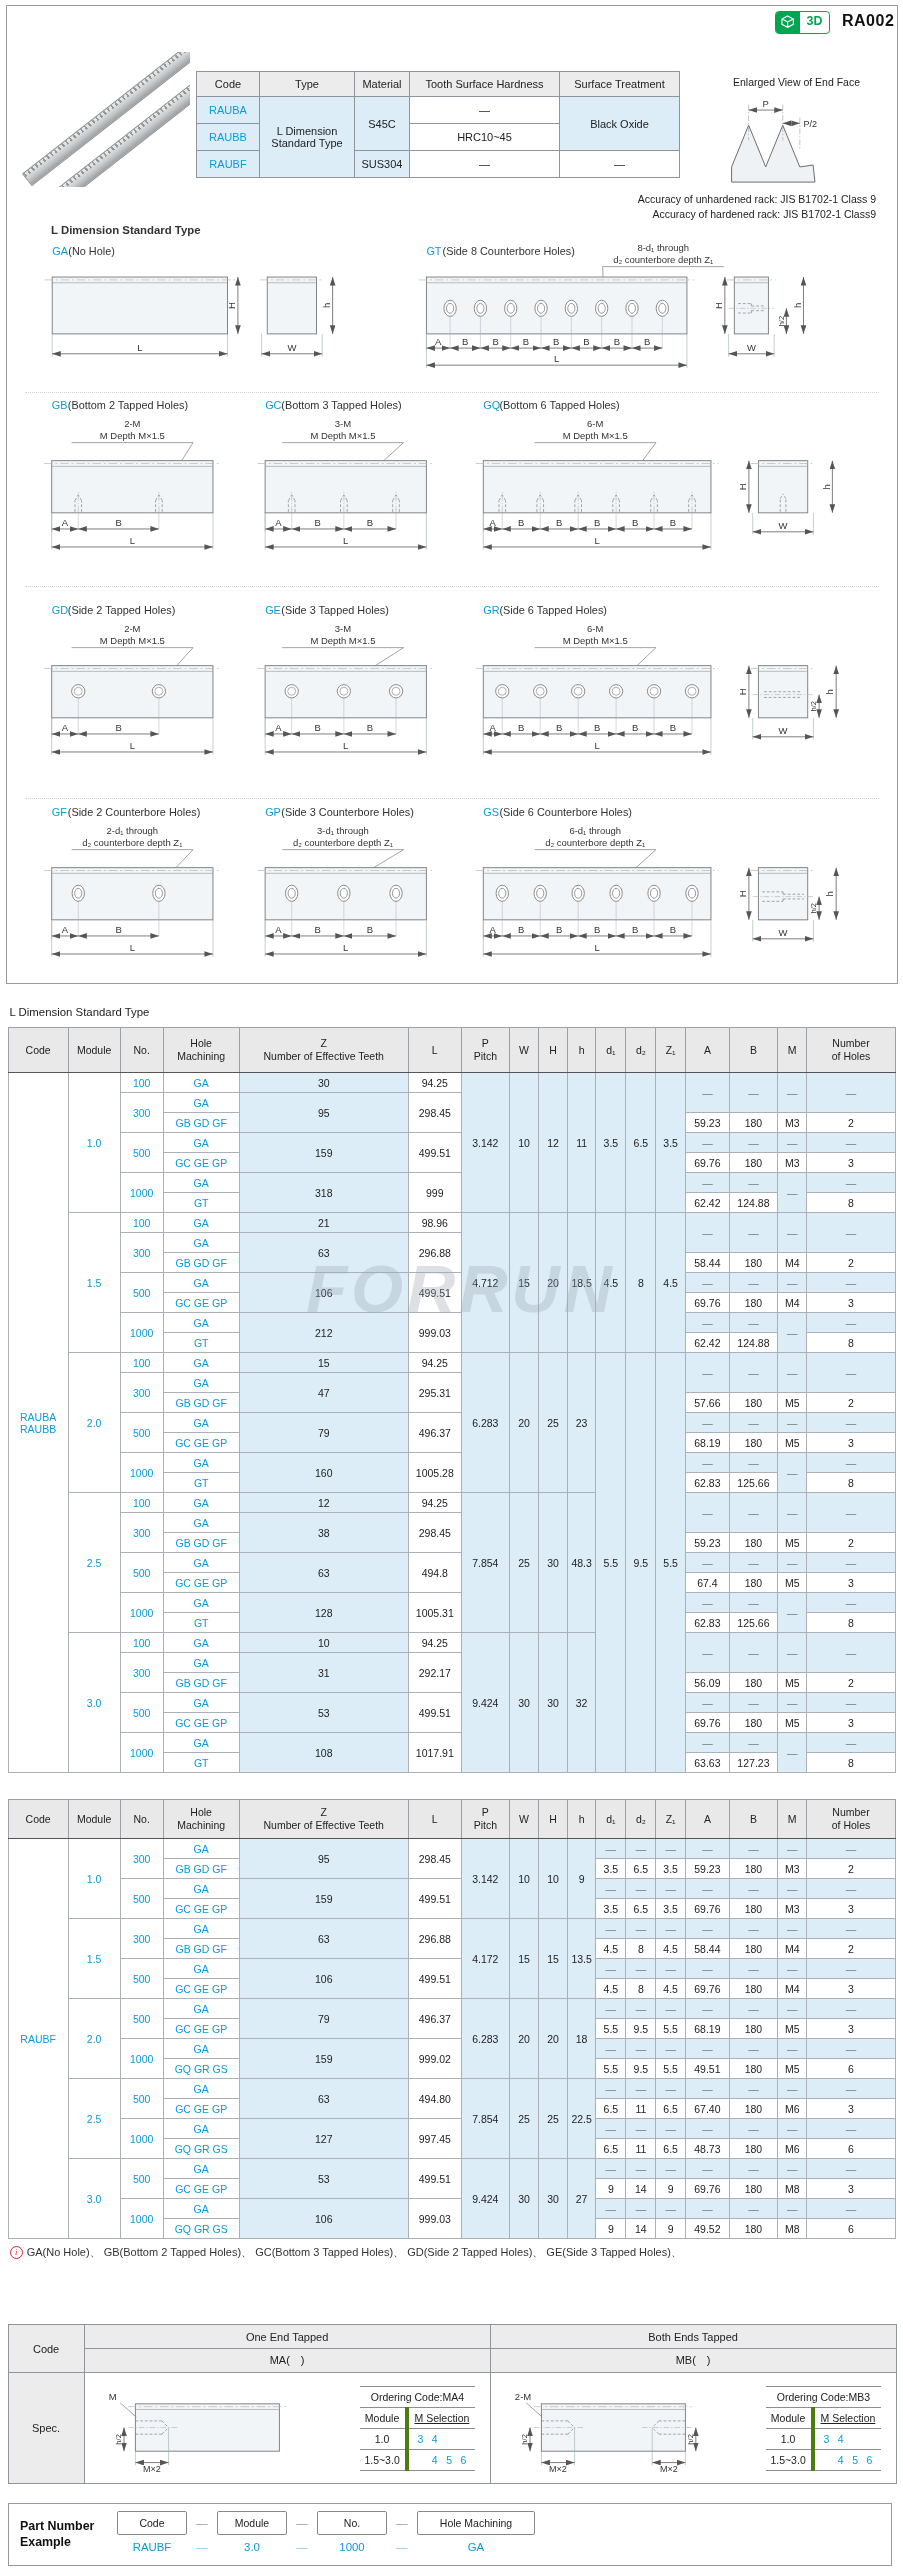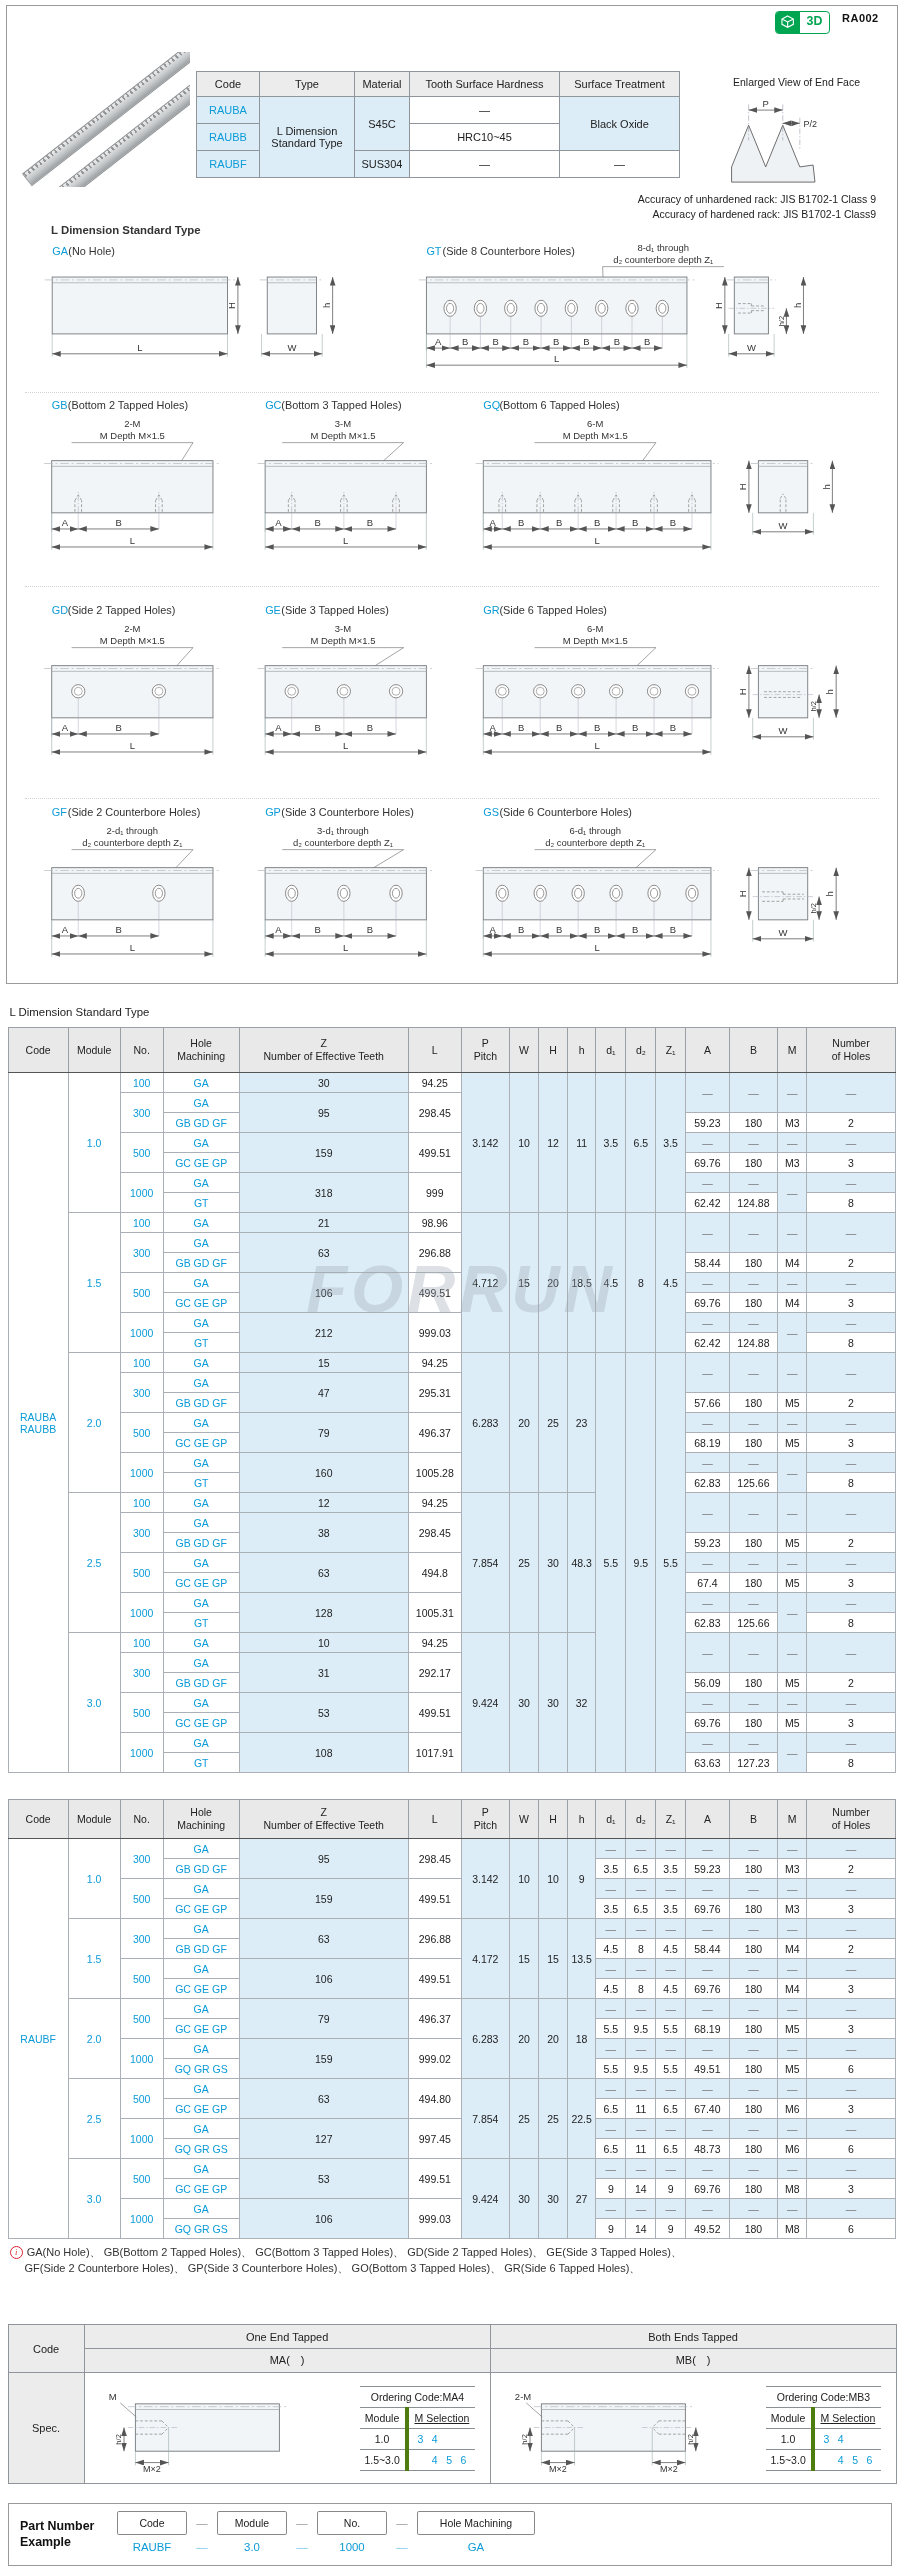--- a/index.html
+++ b/index.html
@@ -4,21 +4,21 @@
 <style>
   :root{--blue:#0b9bd7;--cellblue:#dcedf8;--hgray:#ececec;--green:#00a551;}
   html,body{margin:0;padding:0;background:#fff;}
   .page{position:relative;width:903px;height:2576px;background:#fff;overflow:hidden;
         font-family:"Liberation Sans",sans-serif;color:#222;}
   .frame{position:absolute;left:5.7px;top:4.8px;width:890px;height:977px;border:1px solid #9b9b9b;}
   .badge3d{position:absolute;left:775px;top:10.5px;display:flex;width:55px;height:23px;border:1.9px solid var(--green);
            border-radius:3.8px;overflow:hidden;background:#fff;box-sizing:border-box;}
   .badge3d .cube{width:24px;background:var(--green);display:flex;align-items:center;justify-content:center;}
   .badge3d .b3d{flex:1;text-align:center;font-size:12.4px;font-weight:bold;color:var(--green);line-height:19px;}
-  .ra{position:absolute;left:842px;top:12.4px;font-size:11px;font-weight:bold;letter-spacing:0.5px;color:#111;}
+  .ra{position:absolute;left:842px;top:12.4px;font-size:16px;font-weight:bold;letter-spacing:0.5px;color:#111;}
   .product{position:absolute;left:21px;top:52px;width:169px;height:135px;overflow:hidden;}
   .bar{position:absolute;width:223px;height:14.3px;border:1px solid #8d9193;transform:rotate(-38deg);transform-origin:left center;
        background:linear-gradient(180deg,#ededed,#c6c9cb 55%,#9a9ea0);}
   .bar::before{content:"";position:absolute;left:0;top:0;width:100%;height:3.8px;
        background:repeating-linear-gradient(90deg,rgba(70,75,78,.5) 0 1.9px,transparent 1.9px 4.8px);}
   .b1{left:5.7px;top:120px;} .b2{left:28.5px;top:144px;}
   table.info{position:absolute;left:196px;top:71px;border-collapse:collapse;table-layout:fixed;font-size:11px;background:#fff;}
   .info th{background:var(--hgray);border:1px solid #8f959a;height:24px;font-weight:normal;color:#222;padding:0 2.9px;}
   .info td{border:1px solid #8f959a;height:26px;text-align:center;background:var(--cellblue);padding:0 2.9px;white-space:pre-line;}
   .info td.wt{background:#fff;} .info td.lk{color:var(--blue);}
@@ -807,21 +807,20 @@
             <td class="">M8</td>
             <td class="">6</td>
           </tr>
         </tbody>
       </table>
     </div>
   <div class="watermark">FORRUN</div>
 
   <div class="footnote" id="footnote">
       <div><span class="fnicon">i</span><span>GA(No Hole)、 GB(Bottom 2 Tapped Holes)、 GC(Bottom 3 Tapped Holes)、 GD(Side 2 Tapped Holes)、 GE(Side 3 Tapped Holes)、</span></div>
-      <div class="fline">GF(Side 2 Counterbore Holes)、 GP(Side 3 Counterbore Holes)、 GO(Bottom 3 Tapped Holes)、 GR(Side 6 Tapped Holes)、</div>
     </div>
   <table class="tap" id="taptable">
       <colgroup>
         <col style="width: 76px;">
         <col style="width: 406px;">
         <col style="width: 406px;">
       </colgroup>
       <tbody>
         <tr>
           <th rowspan="2">Code</th>

